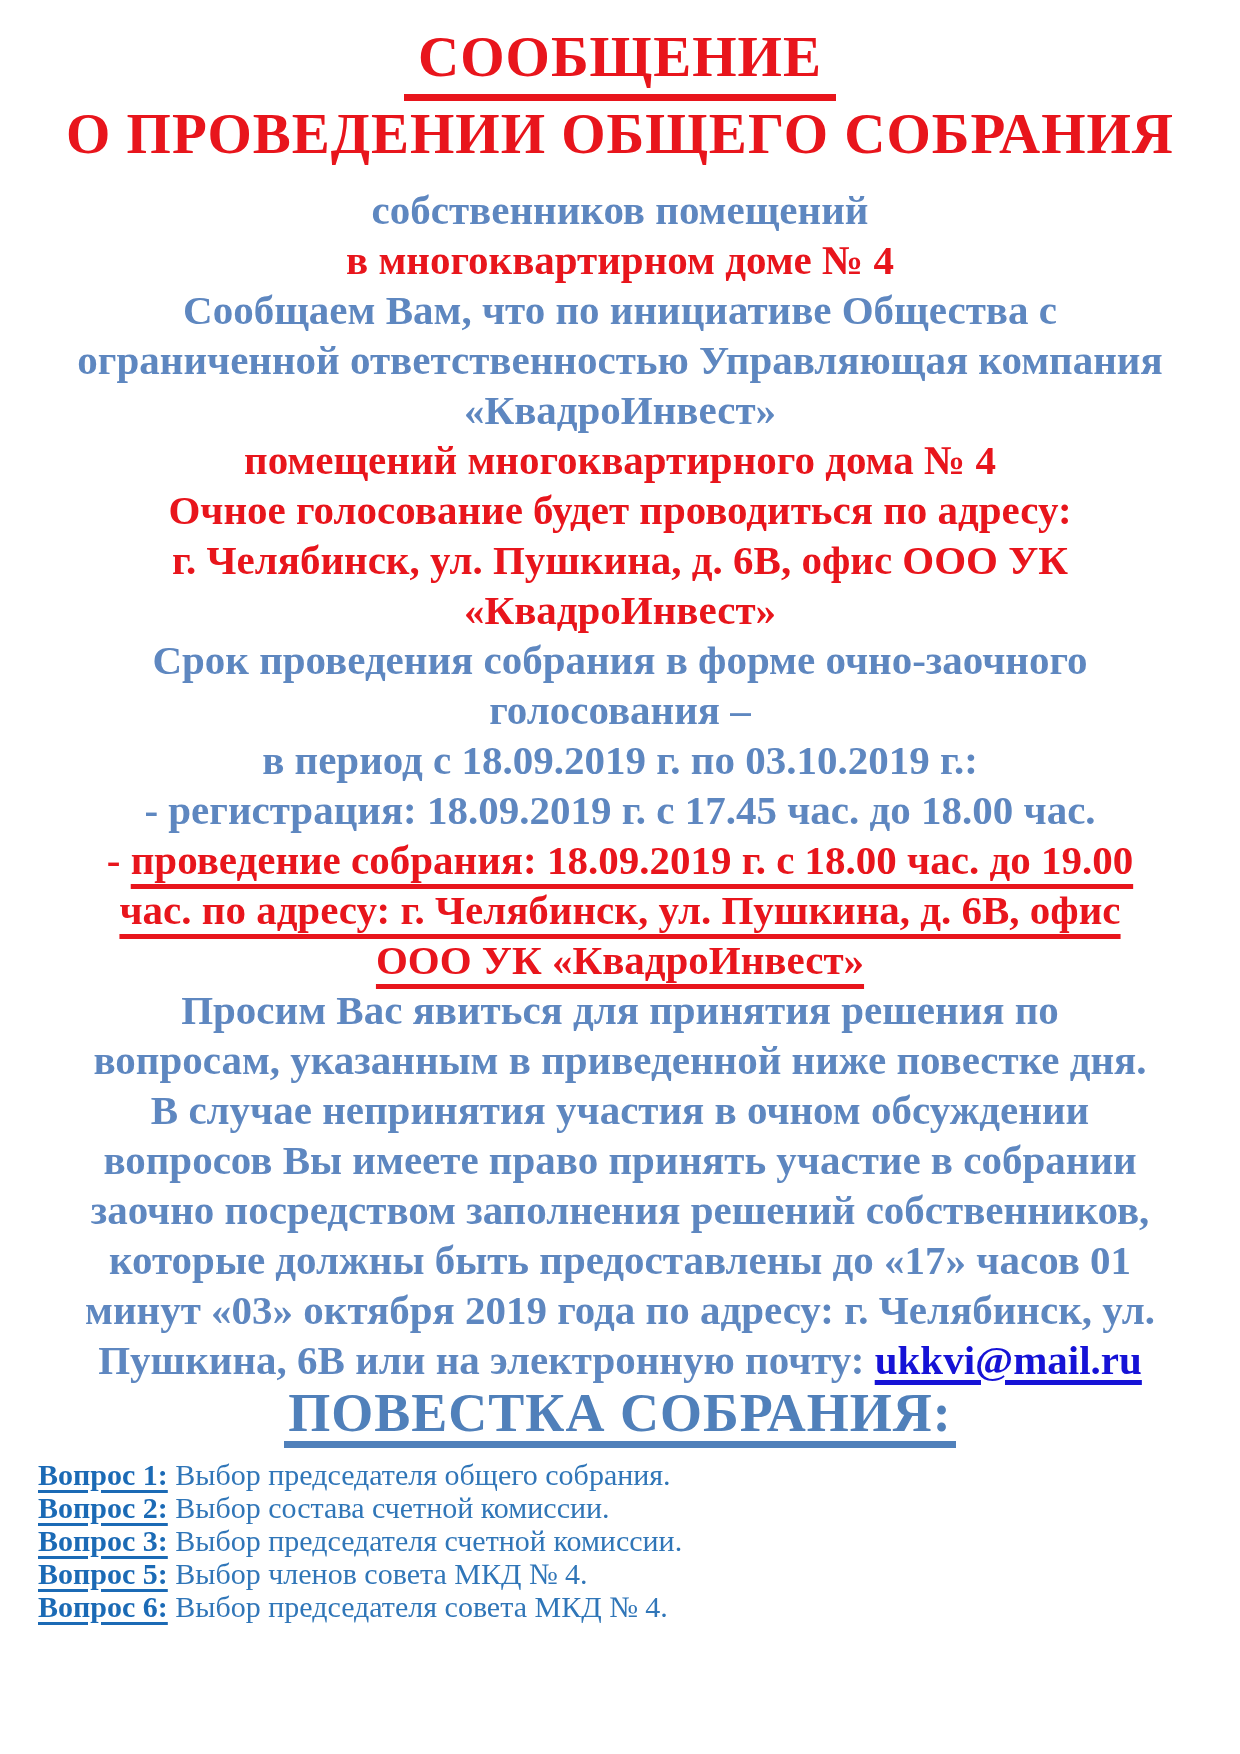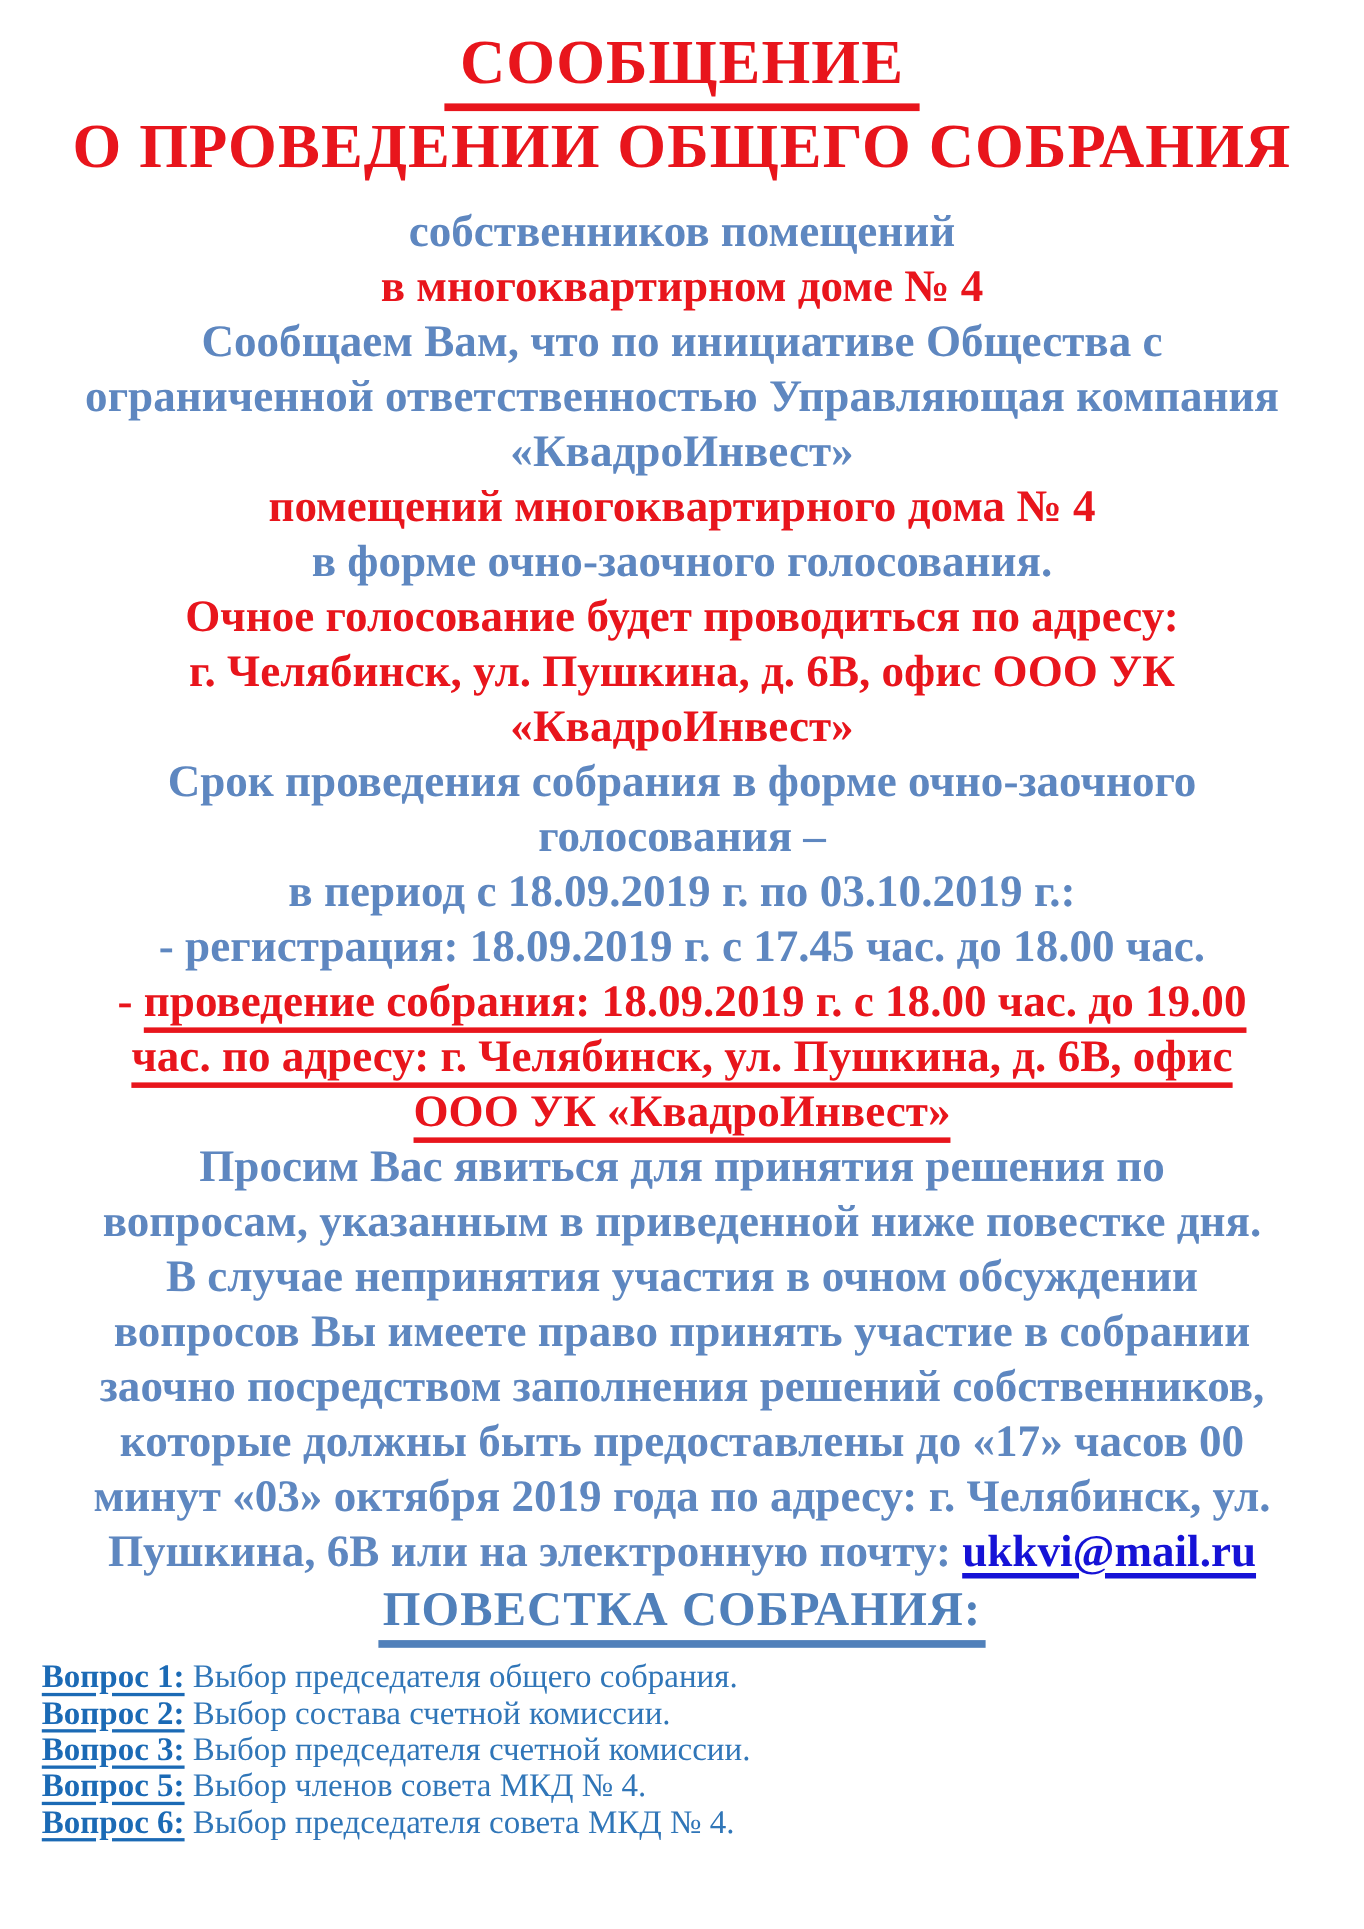--- a/index.html
+++ b/index.html
@@ -47,21 +47,21 @@
     text-underline-offset: 10px;
   }
   .email-link {
     color: var(--link-blue);
     font-weight: bold;
     text-decoration: underline;
     text-decoration-thickness: 5px;
     text-underline-offset: 6px;
   }
   .agenda-heading-line {
-    font-size: 44px;
+    font-size: 54px;
     line-height: 52px;
     margin-top: 2px;
     white-space: nowrap;
   }
   .agenda-heading {
     display: inline-block;
     color: var(--heading-blue);
     border-bottom: 7px solid var(--heading-blue);
     padding: 0 4px 2px 4px;
     letter-spacing: 1px;
@@ -97,37 +97,36 @@
   </div>
   <div class="title-line">О ПРОВЕДЕНИИ ОБЩЕГО СОБРАНИЯ</div>
 
   <div class="body-lines" id="body-lines">
       <div class="body-line c-blue"><span>собственников помещений</span></div>
       <div class="body-line c-red"><span>в многоквартирном доме № 4</span></div>
       <div class="body-line c-blue"><span>Сообщаем Вам, что по инициативе Общества с</span></div>
       <div class="body-line c-blue"><span>ограниченной ответственностью Управляющая компания</span></div>
       <div class="body-line c-blue"><span>«КвадроИнвест»</span></div>
       <div class="body-line c-red"><span>помещений многоквартирного дома № 4</span></div>
-      <div class="body-line c-blue"><span>в форме очно-заочного голосования.</span></div>
       <div class="body-line c-red"><span>Очное голосование будет проводиться по адресу:</span></div>
       <div class="body-line c-red"><span>г. Челябинск, ул. Пушкина, д. 6В, офис ООО УК</span></div>
       <div class="body-line c-red"><span>«КвадроИнвест»</span></div>
       <div class="body-line c-blue"><span>Срок проведения собрания в форме очно-заочного</span></div>
       <div class="body-line c-blue"><span>голосования –</span></div>
       <div class="body-line c-blue"><span>в период с 18.09.2019 г. по 03.10.2019 г.:</span></div>
       <div class="body-line c-blue"><span>- регистрация: 18.09.2019 г. с 17.45 час. до 18.00 час.</span></div>
       <div class="body-line c-red"><span>- </span><span class="u-line">проведение собрания: 18.09.2019 г. с 18.00 час. до 19.00</span></div>
       <div class="body-line c-red"><span class="u-line">час. по адресу: г. Челябинск, ул. Пушкина, д. 6В, офис</span></div>
       <div class="body-line c-red"><span class="u-line">ООО УК «КвадроИнвест»</span></div>
       <div class="body-line c-blue"><span>Просим Вас явиться для принятия решения по</span></div>
       <div class="body-line c-blue"><span>вопросам, указанным в приведенной ниже повестке дня.</span></div>
       <div class="body-line c-blue"><span>В случае непринятия участия в очном обсуждении</span></div>
       <div class="body-line c-blue"><span>вопросов Вы имеете право принять участие в собрании</span></div>
       <div class="body-line c-blue"><span>заочно  посредством заполнения решений собственников,</span></div>
-      <div class="body-line c-blue"><span>которые должны быть предоставлены до «17» часов 00</span></div>
+      <div class="body-line c-blue"><span>которые должны быть предоставлены до «17» часов 01</span></div>
       <div class="body-line c-blue"><span>минут «03» октября 2019 года по адресу: г. Челябинск, ул.</span></div>
       <div class="body-line c-blue"><span>Пушкина, 6В или на электронную почту: </span><a href="#" class="email-link">ukkvi@mail.ru</a></div>
     </div>
 
   <div class="agenda-heading-line">
     <span class="agenda-heading">ПОВЕСТКА СОБРАНИЯ:</span>
   </div>
 
   <div class="agenda-list" id="agenda-list">
       <div class="agenda-item"><span class="agenda-label">Вопрос 1:</span><span class="agenda-text"> Выбор председателя общего собрания.</span></div>

